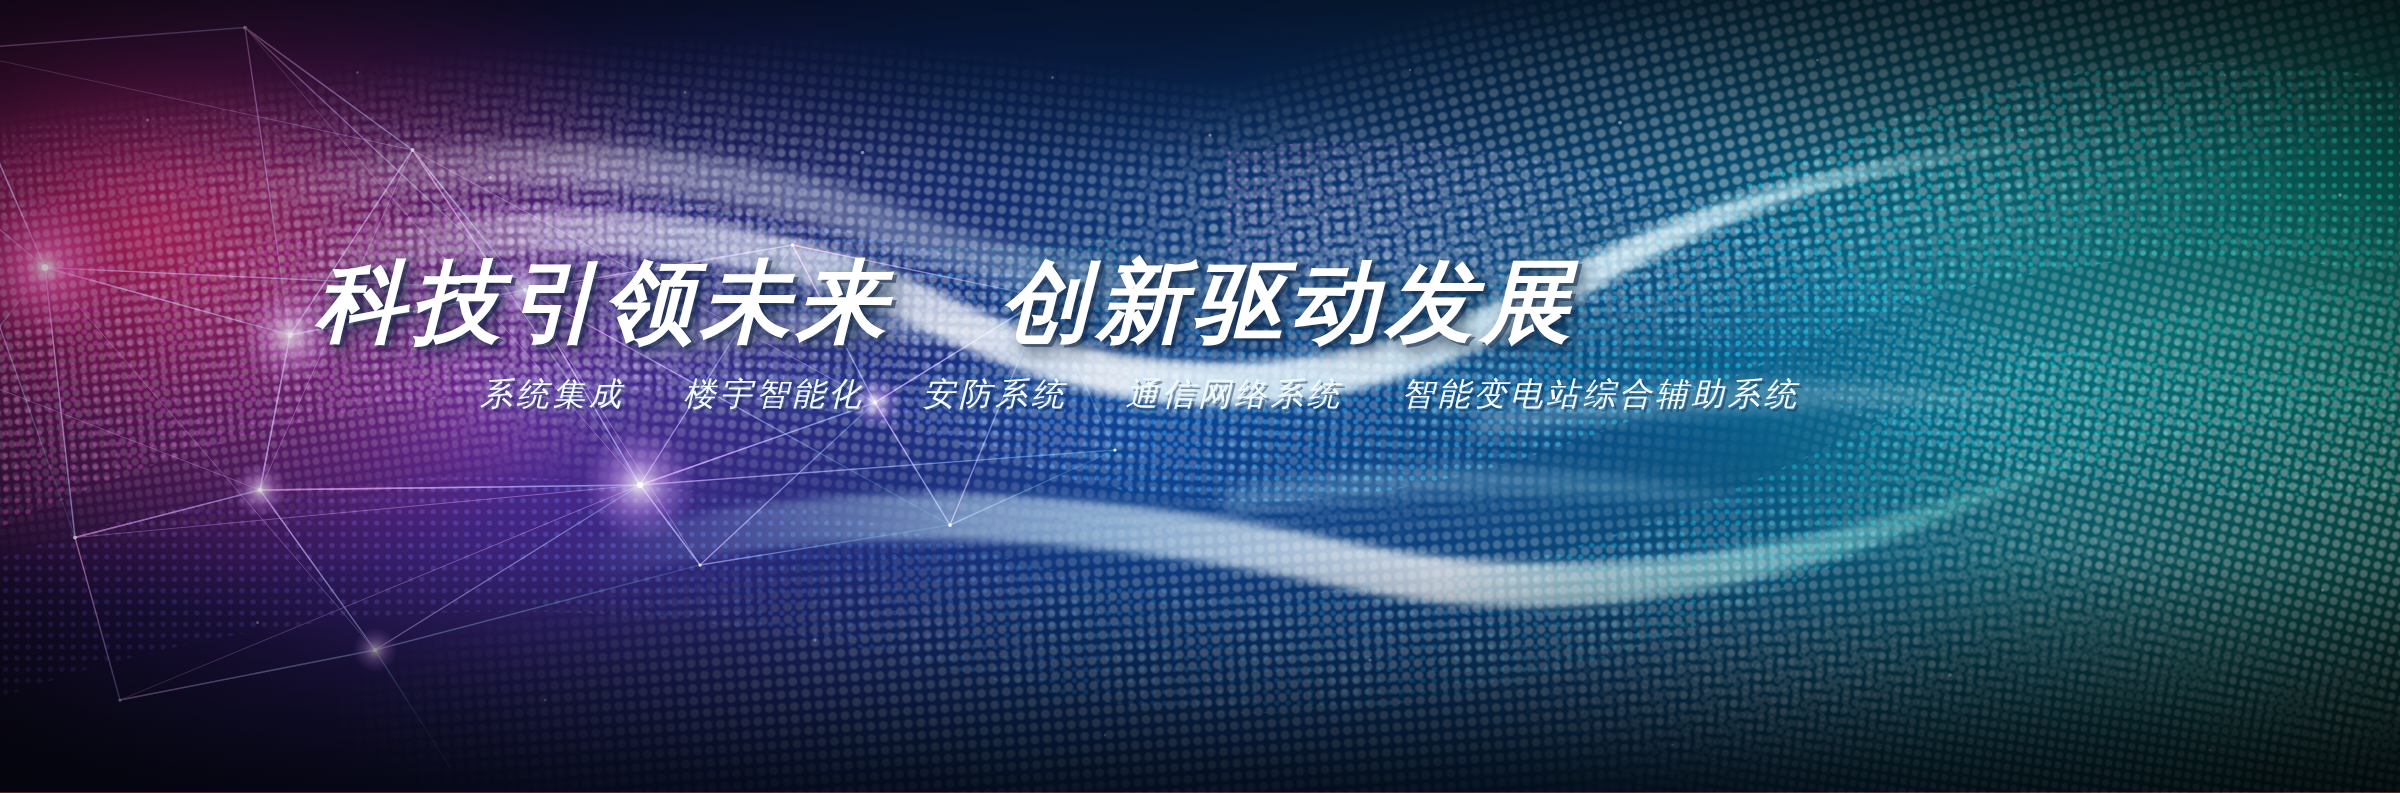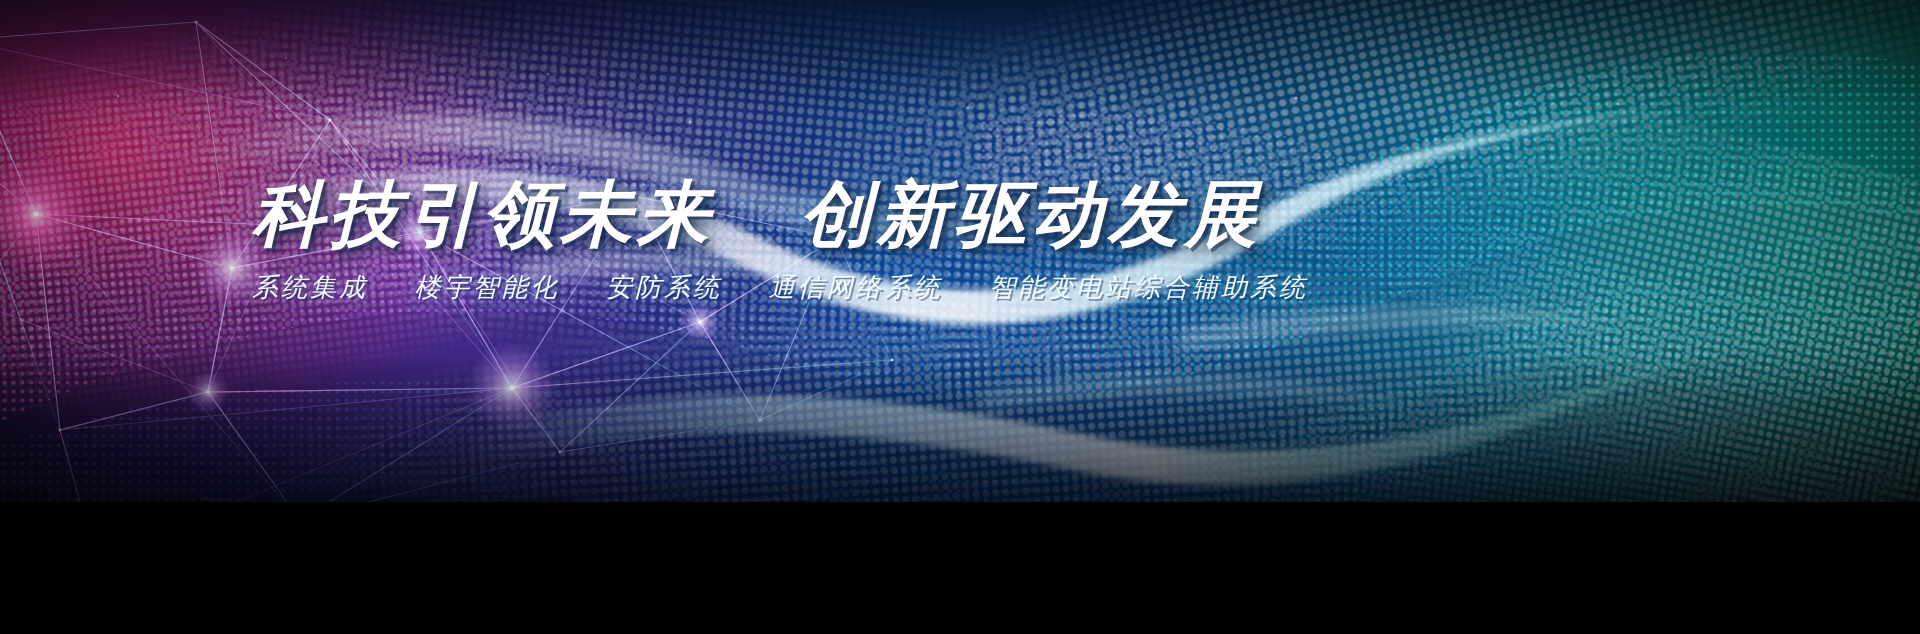--- a/index.html
+++ b/index.html
@@ -1,22 +1,23 @@
 <!DOCTYPE html>
 <html><head>
 <meta charset="utf-8">
 <style>
   html,body{margin:0;padding:0;background:#000;}
   body{font-family:"Liberation Sans","DejaVu Sans",sans-serif;}
 
   #banner{
     position:relative;
-    width:1920px;height:502px;
+    width:1920px;height:634px;
     overflow:hidden;
     background:#ef4444;
+    text-align:center;
   }
 
   
   .bg-base{
     position:absolute;inset:0;
     background:
       radial-gradient(ellipse 620px 420px at 6% 30%,  rgba(226,38,110,.85) 0%, rgba(168,30,110,.45) 35%, rgba(60,18,80,0) 70%),
       radial-gradient(ellipse 700px 520px at 20% 52%, rgba(120,50,190,.70) 0%, rgba(70,35,140,.35) 45%, rgba(20,15,60,0) 75%),
       radial-gradient(ellipse 900px 600px at 47% 55%, rgba(18,80,180,.70) 0%, rgba(12,50,120,.35) 50%, rgba(5,20,50,0) 80%),
       radial-gradient(ellipse 780px 520px at 72% 50%, rgba(10,140,190,.60) 0%, rgba(8,90,140,.30) 50%, rgba(3,25,50,0) 80%),
@@ -98,21 +99,21 @@
     font-weight:700;
     font-style:italic;
     color:#ffffff;
     letter-spacing:5px;
     white-space:nowrap;
     text-shadow:
        3px 3px 0 rgba(24,44,74,.55),
        5px 6px 14px rgba(0,20,45,.75),
        0 0 34px rgba(150,220,255,.32);
   }
-  .headline .seg-b{margin-left:86px;}
+  .headline .seg-b{margin-left:86px;margin-top:28px;}
   .subtitle{
     margin-top:24px;
     font-size:26px;
     line-height:1;
     font-weight:400;
     font-style:italic;
     color:#f2fbff;
     letter-spacing:3px;
     white-space:nowrap;
     text-shadow:

